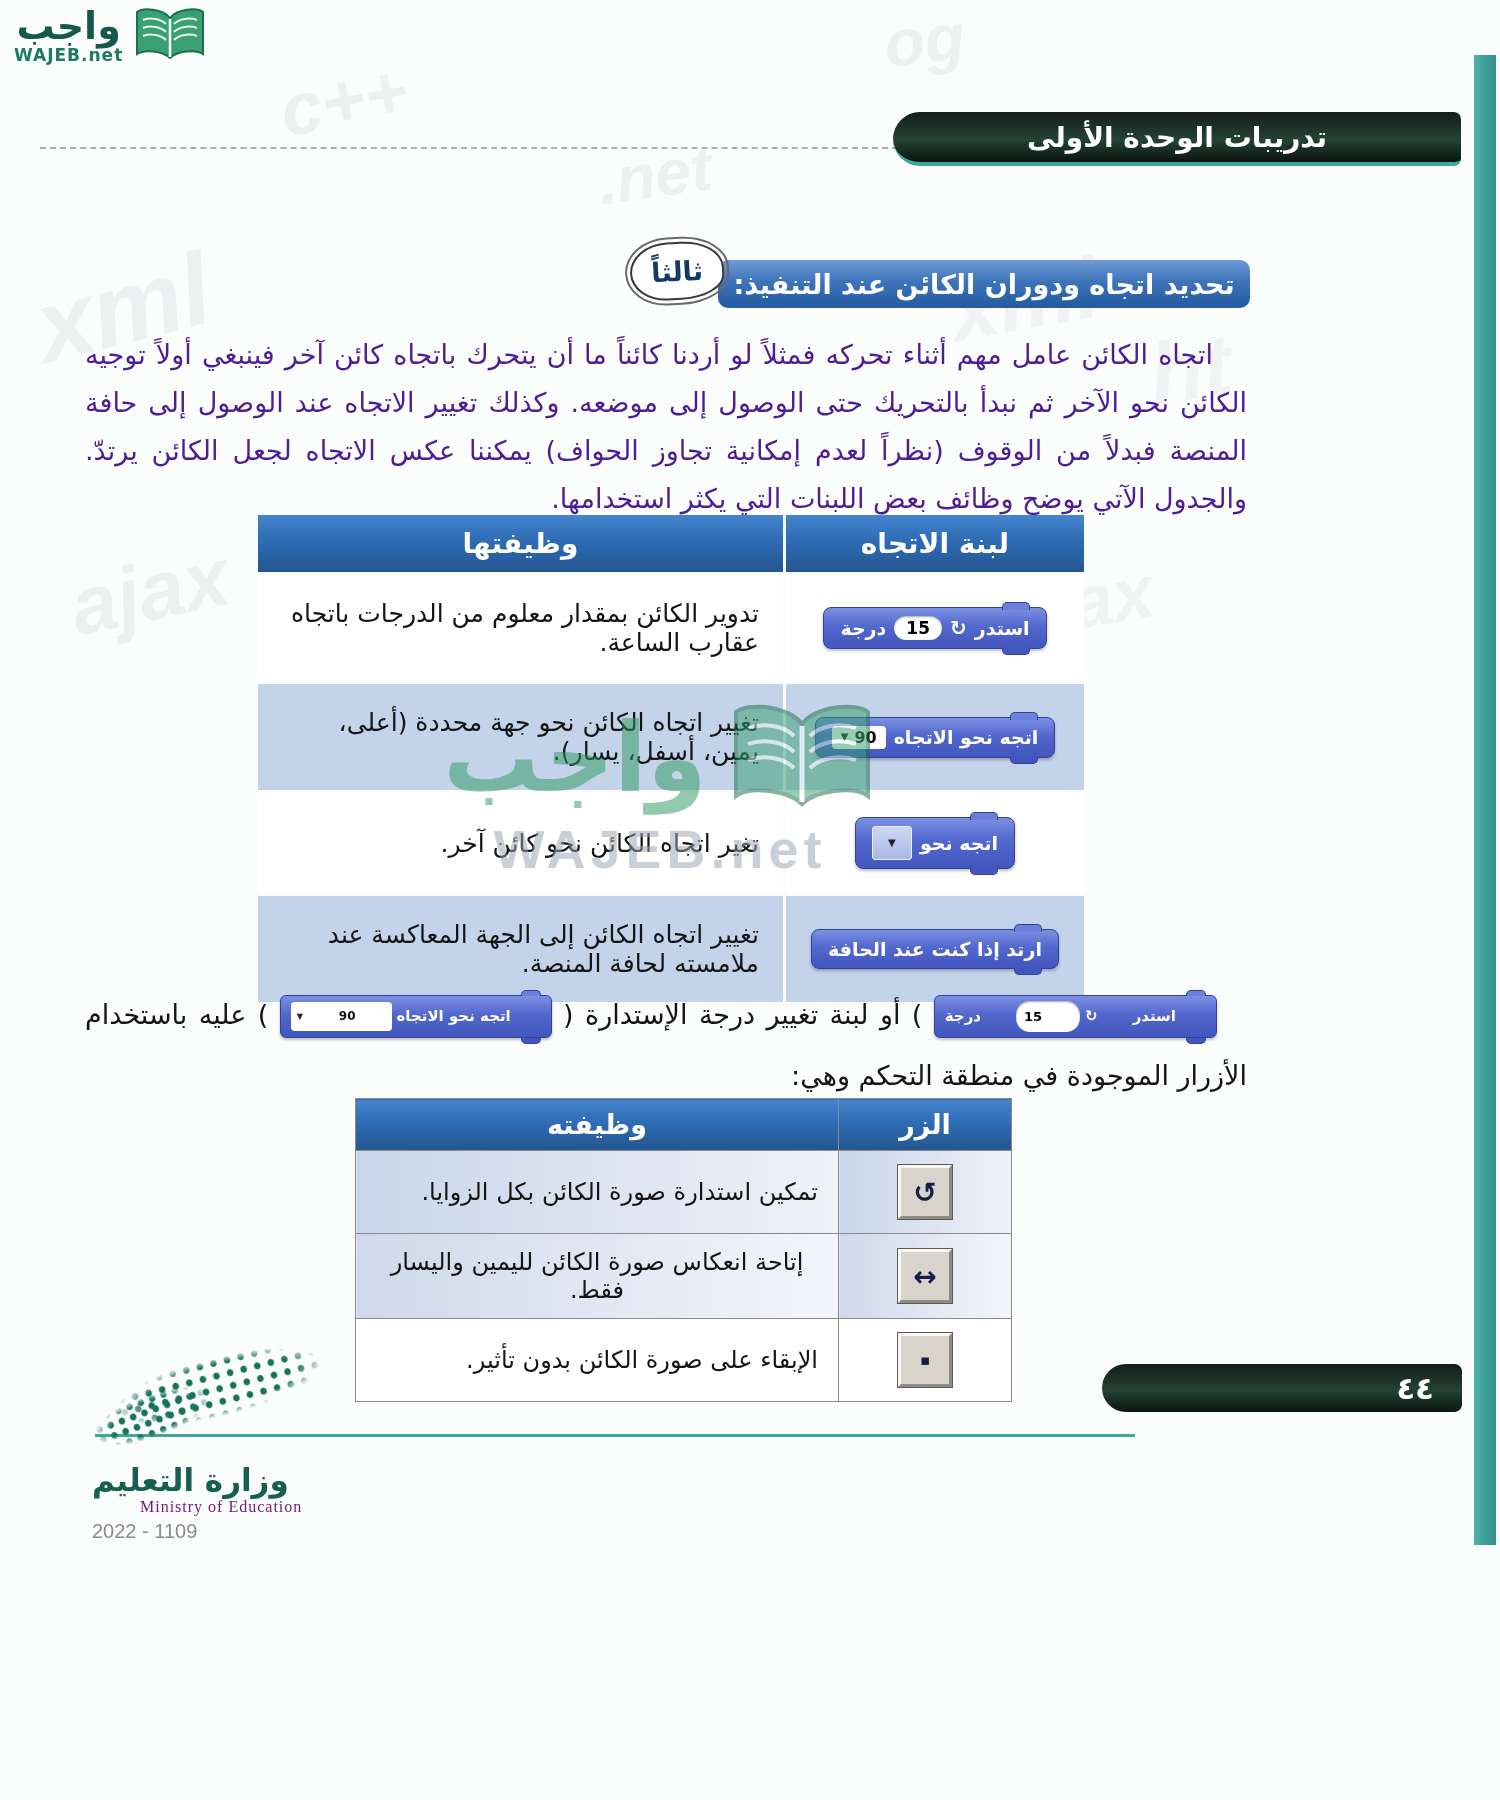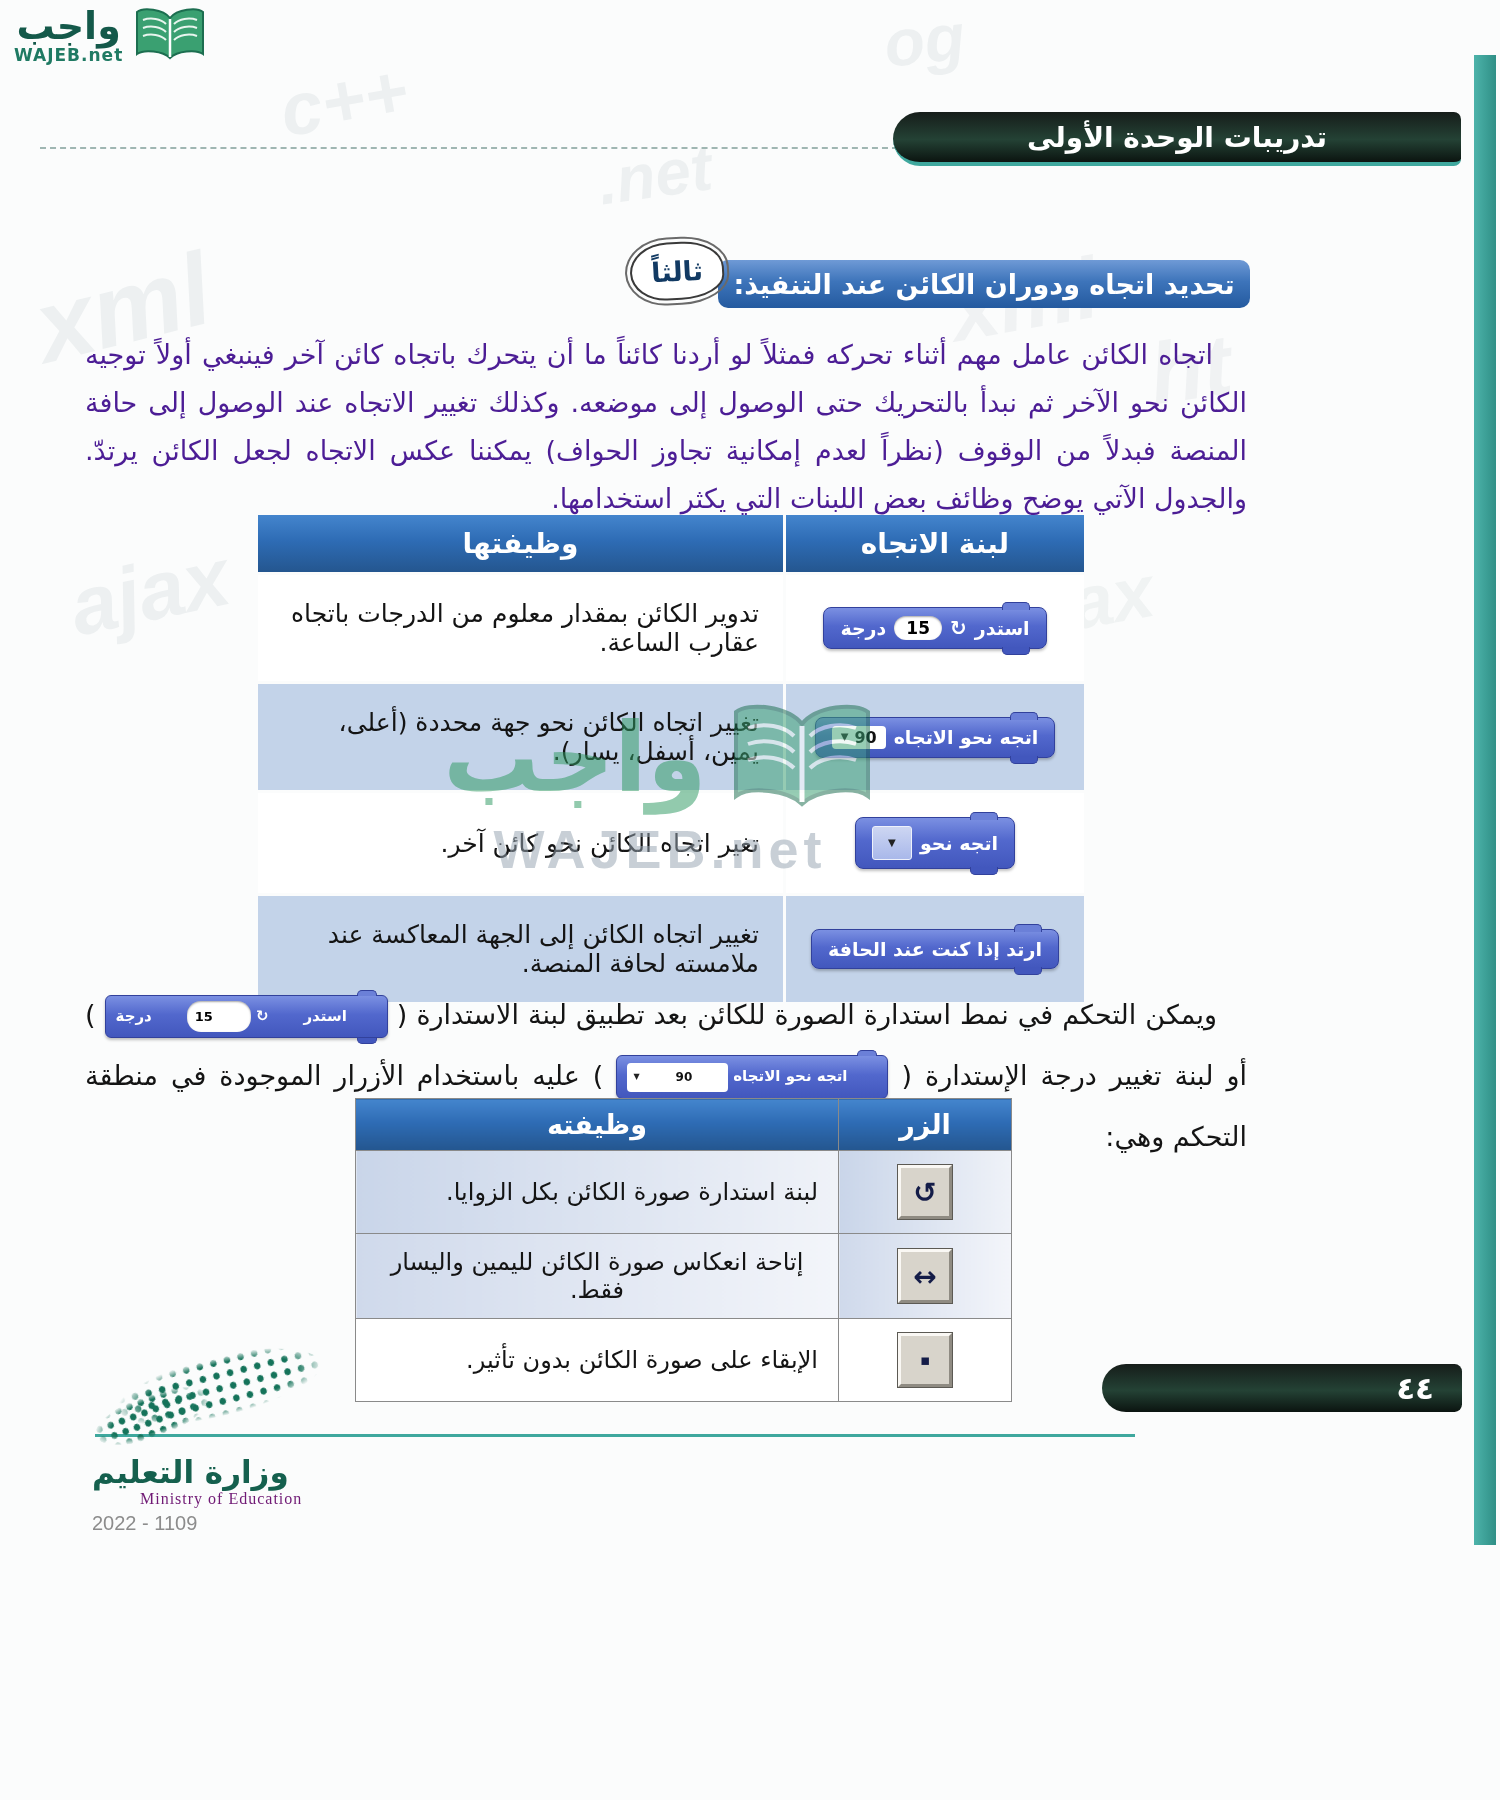--- a/index.html
+++ b/index.html
@@ -129,21 +129,21 @@
     background-image:radial-gradient(circle,#15735a 3px,rgba(0,0,0,0) 3.7px);
     background-size:14px 13px;}
   .dots-band.b1{left:22px;top:10px;width:212px;height:60px;transform:rotate(-14deg);
     border-radius:50% 60% 50% 60% / 60% 70% 50% 60%;
     -webkit-mask-image:radial-gradient(ellipse at 50% 50%,#000 52%,transparent 71%);
             mask-image:radial-gradient(ellipse at 50% 50%,#000 52%,transparent 71%);}
   .dots-band.b2{left:0px;top:48px;width:120px;height:44px;transform:rotate(-20deg);
     background-size:12px 11px;border-radius:50%;
     -webkit-mask-image:radial-gradient(ellipse at 50% 50%,#000 50%,transparent 72%);
             mask-image:radial-gradient(ellipse at 50% 50%,#000 50%,transparent 72%);}
-  .moe-ar{font-size:31px;font-weight:bold;color:#15604e;margin-top:8px;}
+  .moe-ar{font-size:31px;font-weight:bold;color:#15604e;margin-top:16px;}
   .moe-en{font-size:16px;color:#701a75;letter-spacing:1px;font-family:Liberation Serif, serif;margin-left:48px;}
   .moe-year{font-size:20px;color:#8c8c8c;margin-top:4px;font-family:"Liberation Sans",sans-serif;}
 
   .bottom-line{position:absolute;top:1434px;left:95px;width:1040px;height:3px;
     background:#3fa89e;z-index:1;}
   .page-banner{position:absolute;top:1364px;left:1102px;width:360px;height:48px;z-index:2;
     background:linear-gradient(180deg,#161d1a 0%,#244235 55%,#0b1410 100%);
     border-radius:26px 8px 8px 26px;display:flex;align-items:center;justify-content:flex-end;
     padding:0 28px;box-sizing:border-box;color:#fff;font-size:31px;font-weight:bold;}
 </style>
@@ -245,21 +245,20 @@
           <div class="sblock">
             <span>ارتد إذا كنت عند الحافة</span>
           </div>
         </td>
         <td class="fncell">تغيير اتجاه الكائن إلى الجهة المعاكسة عند ملامسته لحافة المنصة.</td>
       </tr>
     </tbody>
   </table>
 
   <p class="middle-para">
-    <span>ويمكن التحكم في نمط استدارة الصورة للكائن بعد تطبيق لبنة الاستدارة (</span>
     <span class="sblock sm">
       <span>استدر</span>
       <span class="sicon">↻</span>
       <span class="soval">15</span>
       <span>درجة</span>
     </span>
     <span>) أو لبنة تغيير درجة الإستدارة (</span>
     <span class="sblock sm">
       <span>اتجه نحو الاتجاه</span>
       <span class="sdrop">
@@ -281,21 +280,21 @@
         <th>وظيفته</th>
       </tr>
     </thead>
     <tbody>
       <tr class="r1">
         <td class="btncell">
           <div class="ctrl-btn">
             <span class="glyph">↺</span>
           </div>
         </td>
-        <td class="fncell">لبنة استدارة صورة الكائن بكل الزوايا.</td>
+        <td class="fncell">تمكين استدارة صورة الكائن بكل الزوايا.</td>
       </tr>
       <tr class="r2">
         <td class="btncell">
           <div class="ctrl-btn">
             <span class="glyph">↔</span>
           </div>
         </td>
         <td class="fncell">إتاحة انعكاس صورة الكائن لليمين واليسار فقط.</td>
       </tr>
       <tr class="r3">

